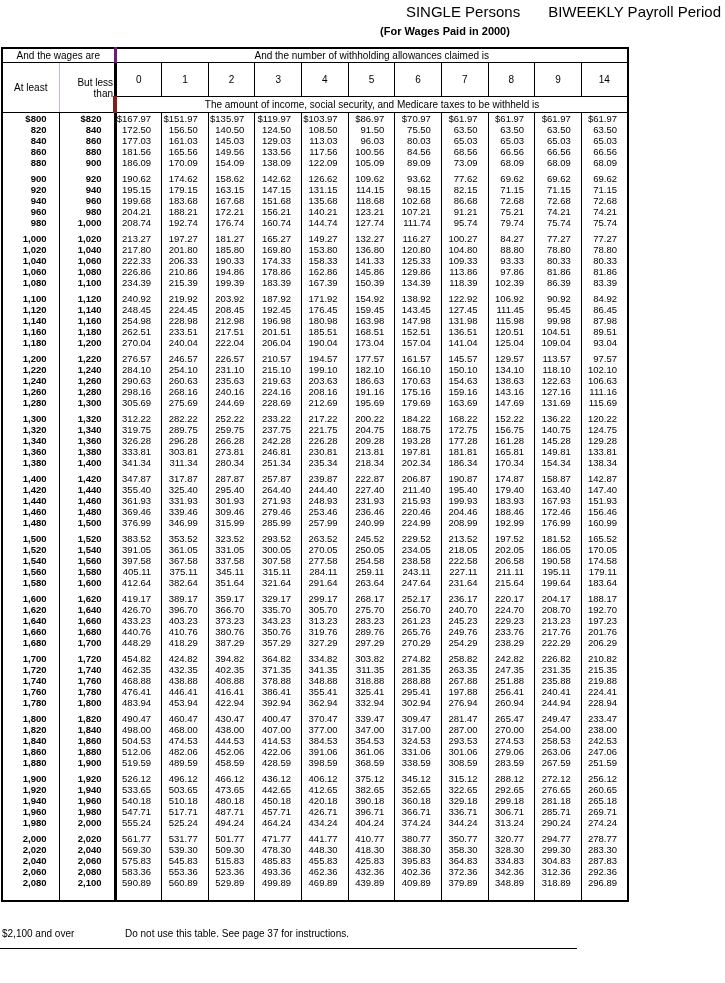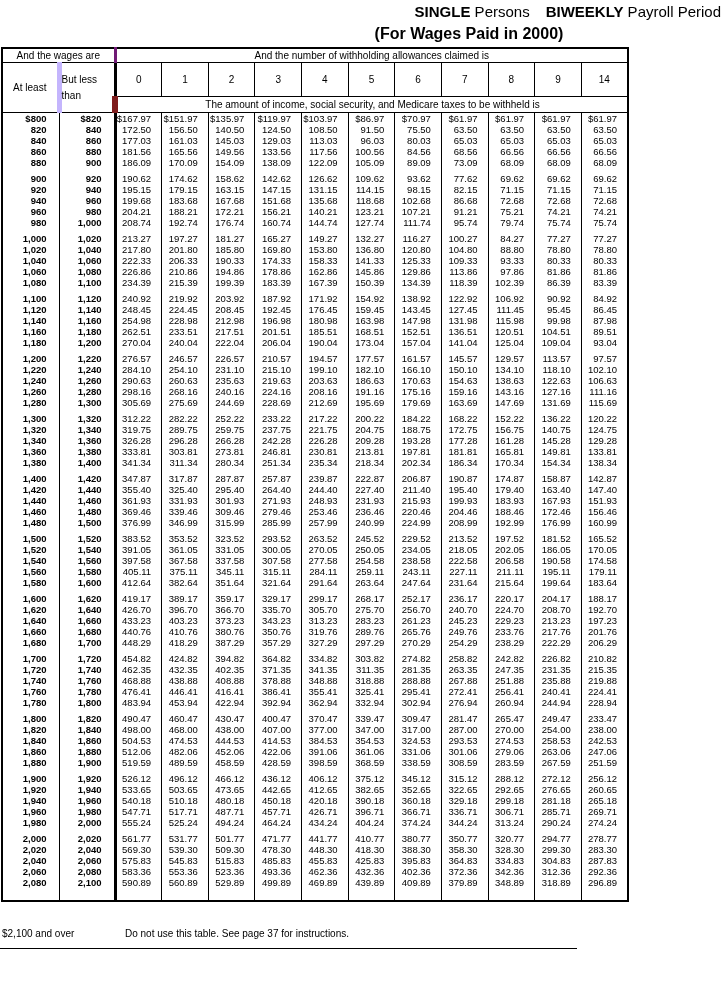--- a/index.html
+++ b/index.html
@@ -2,40 +2,40 @@
 <html><head>
 <meta charset="utf-8">
 <style>
   html,body { margin:0; padding:0; background:#fff; }
   .page {
     position:relative; width:725px; height:983px; background:#ffffff;
     font-family:"Liberation Sans", sans-serif; color:#000;
     overflow:hidden;
   }
   .title { position:absolute; top:3px; right:4px; font-size:15px; white-space:nowrap; }
-  .title .b { font-weight:bold; }
-  .title .seg2 { margin-left:16px; }
+  .title .b { font-weight:normal; }
+  .title .seg2 { margin-left:28px; }
   .subtitle {
     position:absolute; top:25px; left:445px; transform:translateX(-50%);
-    font-size:16px; font-weight:bold; white-space:nowrap;margin-left:24px;
+    font-size:11px; font-weight:bold; white-space:nowrap;
   }
   table.wh {
     position:absolute; top:47px; left:1px; width:628px;
     border-collapse:collapse; border:2px solid #000; table-layout:fixed;
   }
   .wh th, .wh td { padding:0; margin:0; }
   .wh thead th { font-weight:normal; font-size:10px; }
   .h-wages  { height:13px; border-bottom:1px solid #000; text-align:center; }
   .h-allow  { border-left:3px solid #701a75; border-bottom:1px solid #000; text-align:center; }
   .h-atleast{ text-align:center; font-size:10px; }
-  .h-butless{ border-left:5px solid #c4b5fd; text-align:left; font-size:10px; line-height:16px; padding:0 4px; }
+  .h-butless{ border-left:1px solid #c4b5fd; text-align:right; font-size:10px; line-height:11px; padding:0 4px; }
   .h-num    { border-left:1px solid #000; border-bottom:1px solid #000; height:33px;
               text-align:center; vertical-align:middle; font-size:10px; }
   .h-num.first-amt { border-left-width:3px; }
-  .h-amount { border-left:6px solid #7f1d1d; border-bottom:1px solid #000; height:15px;
+  .h-amount { border-left:4px solid #7f1d1d; border-bottom:1px solid #000; height:15px;
               text-align:center; font-size:9.5px; }
   .h-span2  { border-bottom:1px solid #000; }
   .wh tbody td { height:11px; line-height:11px; font-size:9.5px; text-align:right;
                  overflow:hidden; white-space:nowrap; border-left:1px solid #000; }
   .wh tbody td.c0 { border-left:none; }
   .wh tbody td.c2 { border-left-width:3px; }
   .wh tbody td.wage { font-weight:bold; padding-right:12px; }
   .wh tbody td.amt  { padding-right:10px; }
   .wh tbody tr.spacer td    { height:5px; }
   .wh tbody tr.endspacer td { height:12px; }
@@ -953,21 +953,21 @@
         <tr>
           <td class="c0 wage">1,760</td>
           <td class="c1 wage">1,780</td>
           <td class="c2 amt">476.41</td>
           <td class="c3 amt">446.41</td>
           <td class="c4 amt">416.41</td>
           <td class="c5 amt">386.41</td>
           <td class="c6 amt">355.41</td>
           <td class="c7 amt">325.41</td>
           <td class="c8 amt">295.41</td>
-          <td class="c9 amt">272.41</td>
+          <td class="c9 amt">197.88</td>
           <td class="c10 amt">256.41</td>
           <td class="c11 amt">240.41</td>
           <td class="c12 amt">224.41</td>
         </tr>
         <tr>
           <td class="c0 wage">1,780</td>
           <td class="c1 wage">1,800</td>
           <td class="c2 amt">483.94</td>
           <td class="c3 amt">453.94</td>
           <td class="c4 amt">422.94</td>

